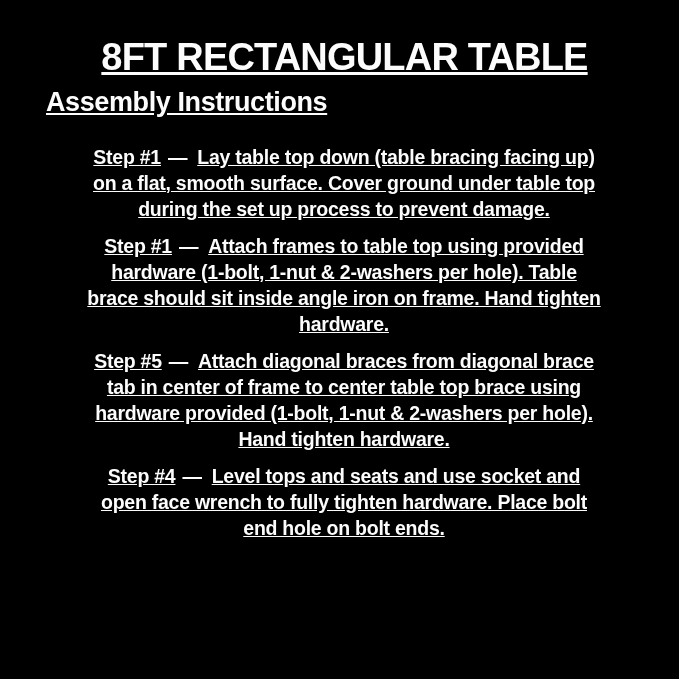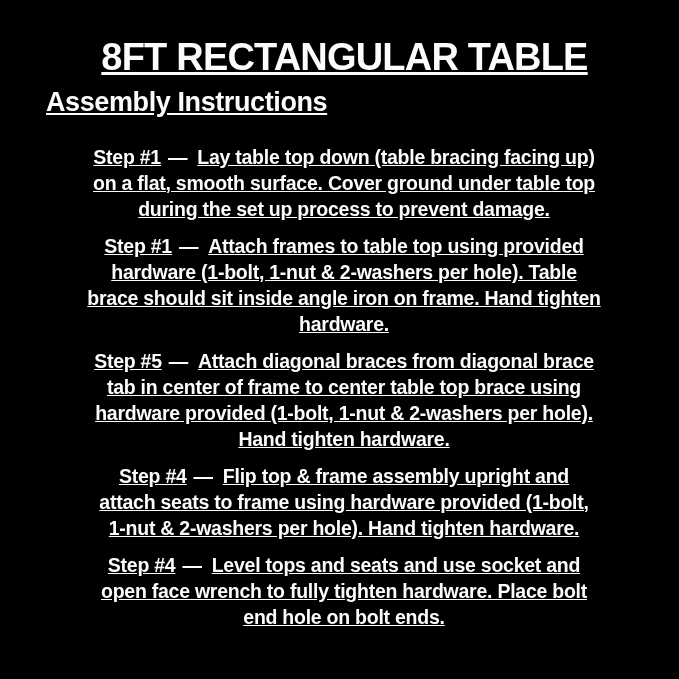--- a/index.html
+++ b/index.html
@@ -69,22 +69,19 @@
     <p class="step"><span class="step-label">Step #1</span><span class="step-dash">—</span><span class="step-body">Attach frames to table top using provided
 hardware (1-bolt, 1-nut &amp; 2-washers per hole). Table
 brace should sit inside angle iron on frame. Hand tighten
 hardware.</span></p>
 
     <p class="step"><span class="step-label">Step #5</span><span class="step-dash">—</span><span class="step-body">Attach diagonal braces from diagonal brace
 tab in center of frame to center table top brace using
 hardware provided (1-bolt, 1-nut &amp; 2-washers per hole).
 Hand tighten hardware.</span></p>
 
-    <p class="step"><span class="step-label">Step #4</span><span class="step-dash">—</span><span class="step-body">Flip top &amp; frame assembly upright and
-attach seats to frame using hardware provided (1-bolt,
-1-nut &amp; 2-washers per hole). Hand tighten hardware.</span></p>
 
     <p class="step"><span class="step-label">Step #4</span><span class="step-dash">—</span><span class="step-body">Level tops and seats and use socket and
 open face wrench to fully tighten hardware. Place bolt
 end hole on bolt ends.</span></p>
 
   </div>
 </div>
 
 </body></html>

